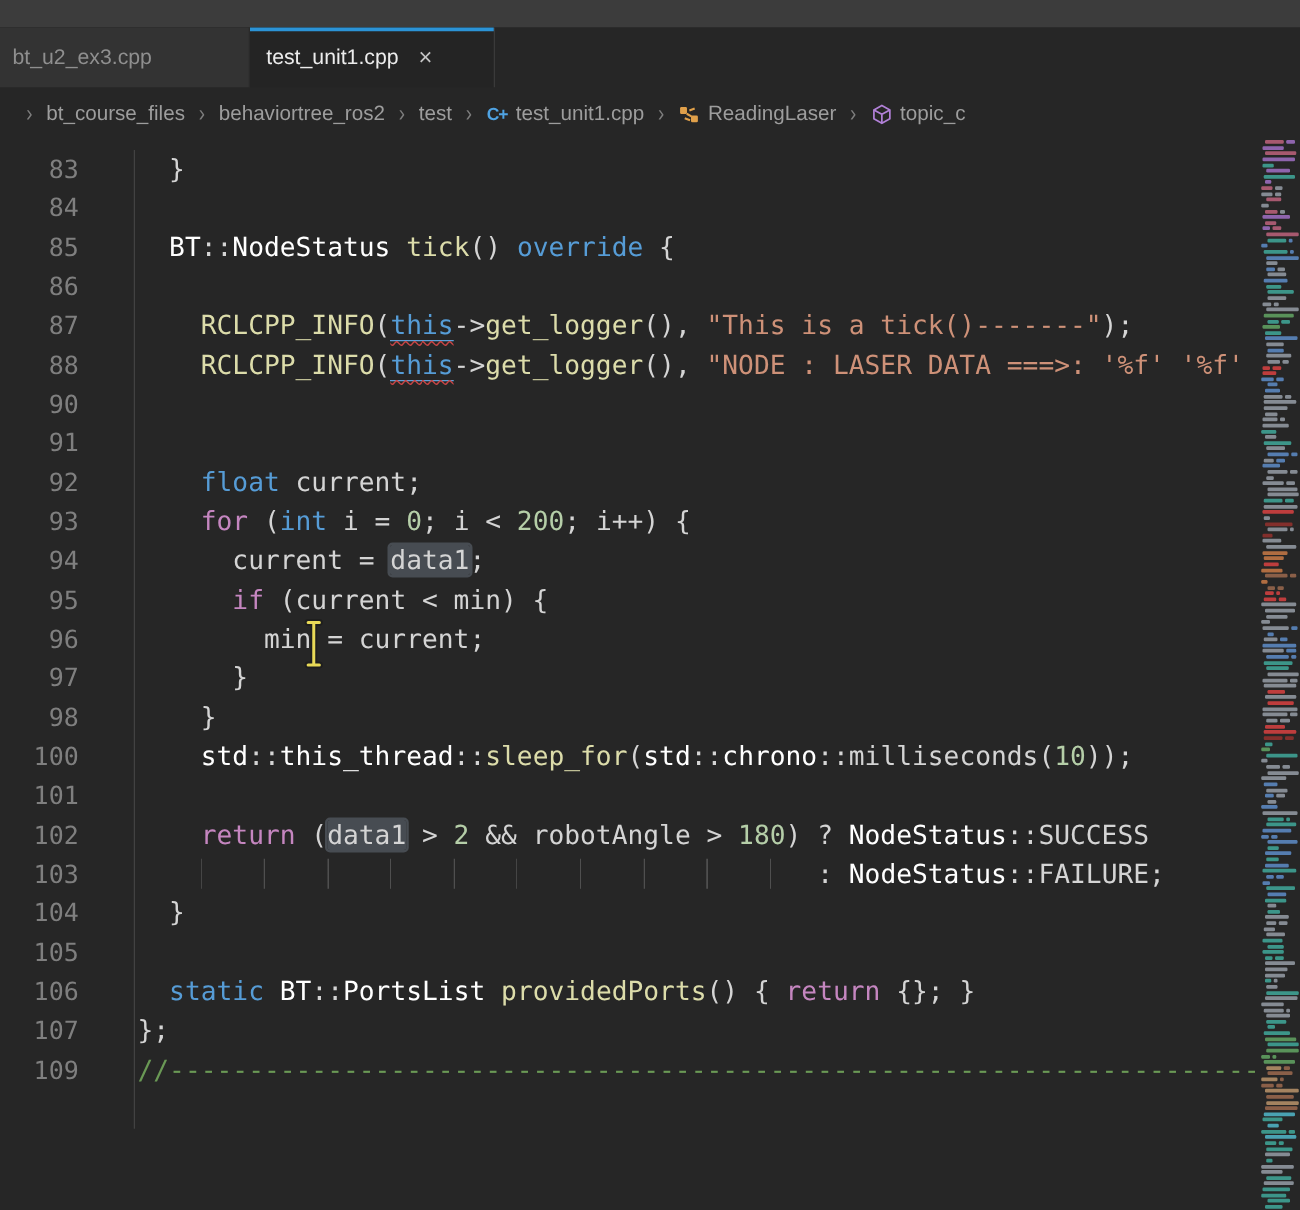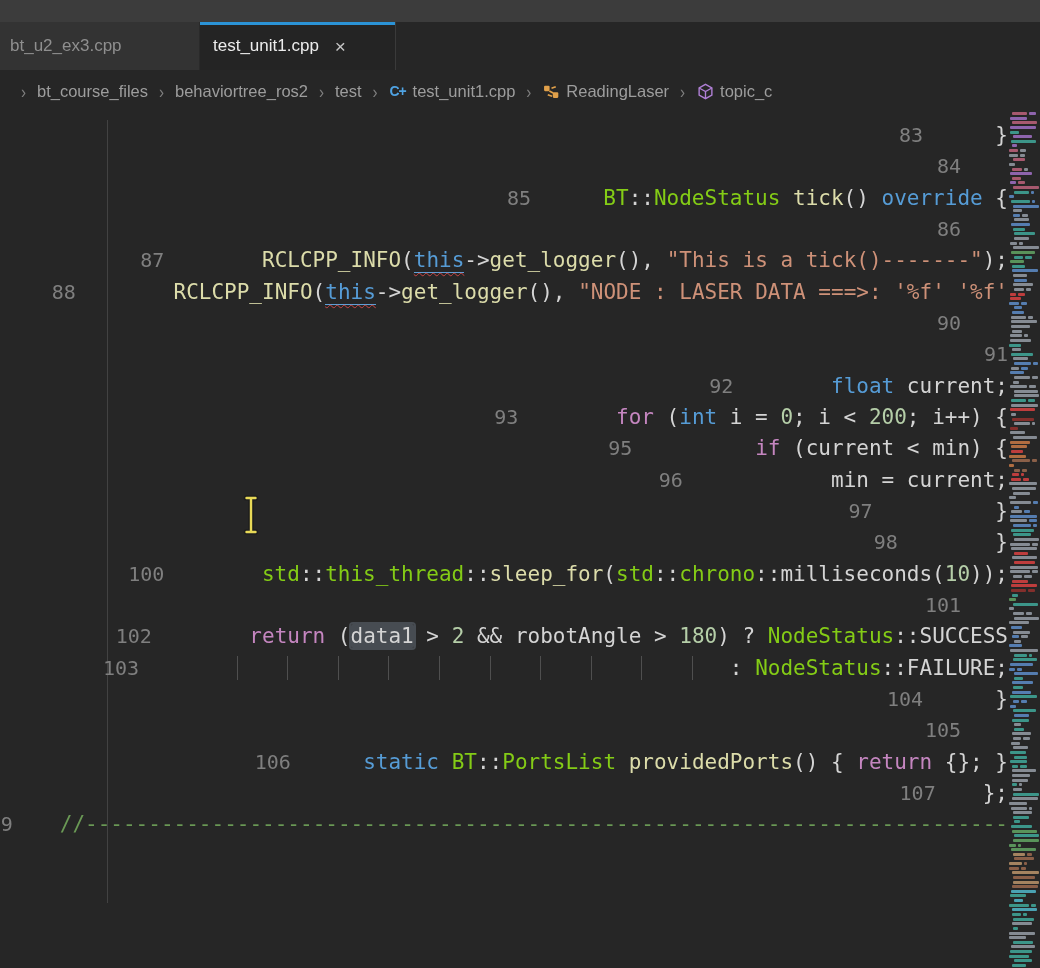--- a/index.html
+++ b/index.html
@@ -21,28 +21,28 @@
   .breadcrumb { position:absolute; left:0; top:70px; width:100%; height:42px; display:flex; align-items:center;
     color:#9d9d9d; font-size:16.5px; padding-left:10px; white-space:nowrap; overflow:hidden; background:#262626; }
   .bc-sep { color:#7e7e7e; font-size:15px; margin:0 11px; transform:scaleY(1.25); display:inline-block; }
   .bc-item { display:flex; align-items:center; }
   .bc-ico { display:inline-flex; width:18px; height:18px; margin-right:6px; align-items:center; justify-content:center; }
   .cppico { color:#4fa3e3; font-weight:bold; font-size:14px; letter-spacing:-1px; }
   
   .editor { position:absolute; left:0; top:112px; right:32px; bottom:0; overflow:hidden; background:#262626; }
   .iguide { position:absolute; left:107px; top:8px; width:1px; height:783px; background:#424242; }
   .lines { position:relative; padding-top:8px; font-family:"DejaVu Sans Mono", monospace; font-size:21px; }
-  .line { display:flex; height:31.34px; line-height:31.34px; white-space:pre;justify-content:flex-end; }
+  .line { display:flex; height:31.34px; line-height:31.34px; white-space:pre; }
   .ln { flex:0 0 63px; text-align:right; color:#7f7f7f; font-size:20px; }
   .code { padding-left:47px; white-space:pre; }
   .seg { white-space:pre; }
   .p { color:#d4d4d4; }
   .k { color:#569cd6; }
   .c { color:#c586c0; }
-  .t { color:#84cc16; }
+  .t { color:#ffffff; }
   .f { color:#dcdcaa; }
   .s { color:#ce9178; }
   .n { color:#b5cea8; }
   .m { color:#6a9955; }
   .th { color:#569cd6; border-bottom:1px solid #5f9fd6;
         text-decoration:underline wavy #c94444; text-decoration-thickness:1.3px; text-underline-offset:5px; }
   .hl { background:#474c52; box-shadow:0 0 0 2px #474c52; border-radius:2px; }
   .gd { background:linear-gradient(to right, #4f4f4f 1px, transparent 1px); }
   
   .minimap { position:absolute; right:0; top:112px; width:32px; bottom:0; background:#262626; overflow:hidden; }
@@ -114,20 +114,21 @@
         <div class="line"><div class="ln">83</div><div class="code"><span class="seg p">  }</span></div></div>
         <div class="line"><div class="ln">84</div><div class="code"></div></div>
         <div class="line"><div class="ln">85</div><div class="code"><span class="seg p">  </span><span class="seg t">BT</span><span class="seg p">::</span><span class="seg t">NodeStatus</span><span class="seg p"> </span><span class="seg f">tick</span><span class="seg p">() </span><span class="seg k">override</span><span class="seg p"> {</span></div></div>
         <div class="line"><div class="ln">86</div><div class="code"></div></div>
         <div class="line"><div class="ln">87</div><div class="code"><span class="seg p">    </span><span class="seg f">RCLCPP_INFO</span><span class="seg p">(</span><span class="seg th">this</span><span class="seg p">-&gt;</span><span class="seg f">get_logger</span><span class="seg p">(), </span><span class="seg s">"This is a tick()-------"</span><span class="seg p">);</span></div></div>
         <div class="line"><div class="ln">88</div><div class="code"><span class="seg p">    </span><span class="seg f">RCLCPP_INFO</span><span class="seg p">(</span><span class="seg th">this</span><span class="seg p">-&gt;</span><span class="seg f">get_logger</span><span class="seg p">(), </span><span class="seg s">"NODE : LASER DATA ===&gt;: '%f' '%f'</span></div></div>
         <div class="line"><div class="ln">90</div><div class="code"></div></div>
         <div class="line"><div class="ln">91</div></div>
         <div class="line"><div class="ln">92</div><div class="code"><span class="seg p">    </span><span class="seg k">float</span><span class="seg p"> current;</span></div></div>
         <div class="line"><div class="ln">93</div><div class="code"><span class="seg p">    </span><span class="seg c">for</span><span class="seg p"> (</span><span class="seg k">int</span><span class="seg p"> i = </span><span class="seg n">0</span><span class="seg p">; i &lt; </span><span class="seg n">200</span><span class="seg p">; i++) {</span></div></div>
+        <div class="line"><div class="ln">94</div><div class="code"><span class="seg p">      current = </span><span class="seg p hl">data1</span><span class="seg p">;</span></div></div>
         <div class="line"><div class="ln">95</div><div class="code"><span class="seg p">      </span><span class="seg c">if</span><span class="seg p"> (current &lt; min) {</span></div></div>
         <div class="line"><div class="ln">96</div><div class="code"><span class="seg p">        min = current;</span></div></div>
         <div class="line"><div class="ln">97</div><div class="code"><span class="seg p">      }</span></div></div>
         <div class="line"><div class="ln">98</div><div class="code"><span class="seg p">    }</span></div></div>
         <div class="line"><div class="ln">100</div><div class="code"><span class="seg p">    </span><span class="seg t">std</span><span class="seg p">::</span><span class="seg t">this_thread</span><span class="seg p">::</span><span class="seg f">sleep_for</span><span class="seg p">(</span><span class="seg t">std</span><span class="seg p">::</span><span class="seg t">chrono</span><span class="seg p">::milliseconds(</span><span class="seg n">10</span><span class="seg p">));</span></div></div>
         <div class="line"><div class="ln">101</div><div class="code"></div></div>
         <div class="line"><div class="ln">102</div><div class="code"><span class="seg p">    </span><span class="seg c">return</span><span class="seg p"> (</span><span class="seg p hl">data1</span><span class="seg p"> &gt; </span><span class="seg n">2</span><span class="seg p"> &amp;&amp; robotAngle &gt; </span><span class="seg n">180</span><span class="seg p">) ? </span><span class="seg t">NodeStatus</span><span class="seg p">::SUCCESS</span></div></div>
         <div class="line"><div class="ln">103</div><div class="code"><span class="seg p">    </span><span class="seg gd">    </span><span class="seg gd">    </span><span class="seg gd">    </span><span class="seg gd">    </span><span class="seg gd">    </span><span class="seg gd">    </span><span class="seg gd">    </span><span class="seg gd">    </span><span class="seg gd">    </span><span class="seg gd">   </span><span class="seg p">: </span><span class="seg t">NodeStatus</span><span class="seg p">::FAILURE;</span></div></div>
         <div class="line"><div class="ln">104</div><div class="code"><span class="seg p">  }</span></div></div>
         <div class="line"><div class="ln">105</div><div class="code"></div></div>

